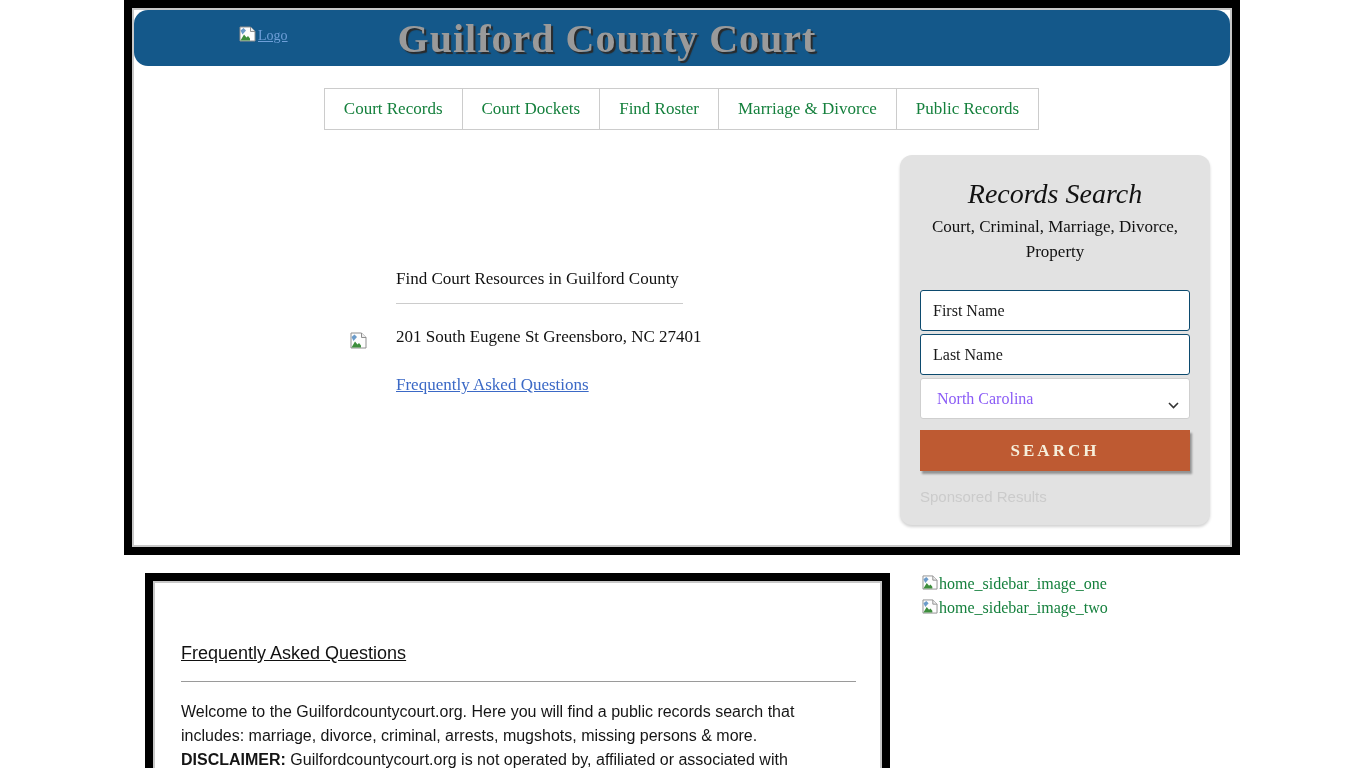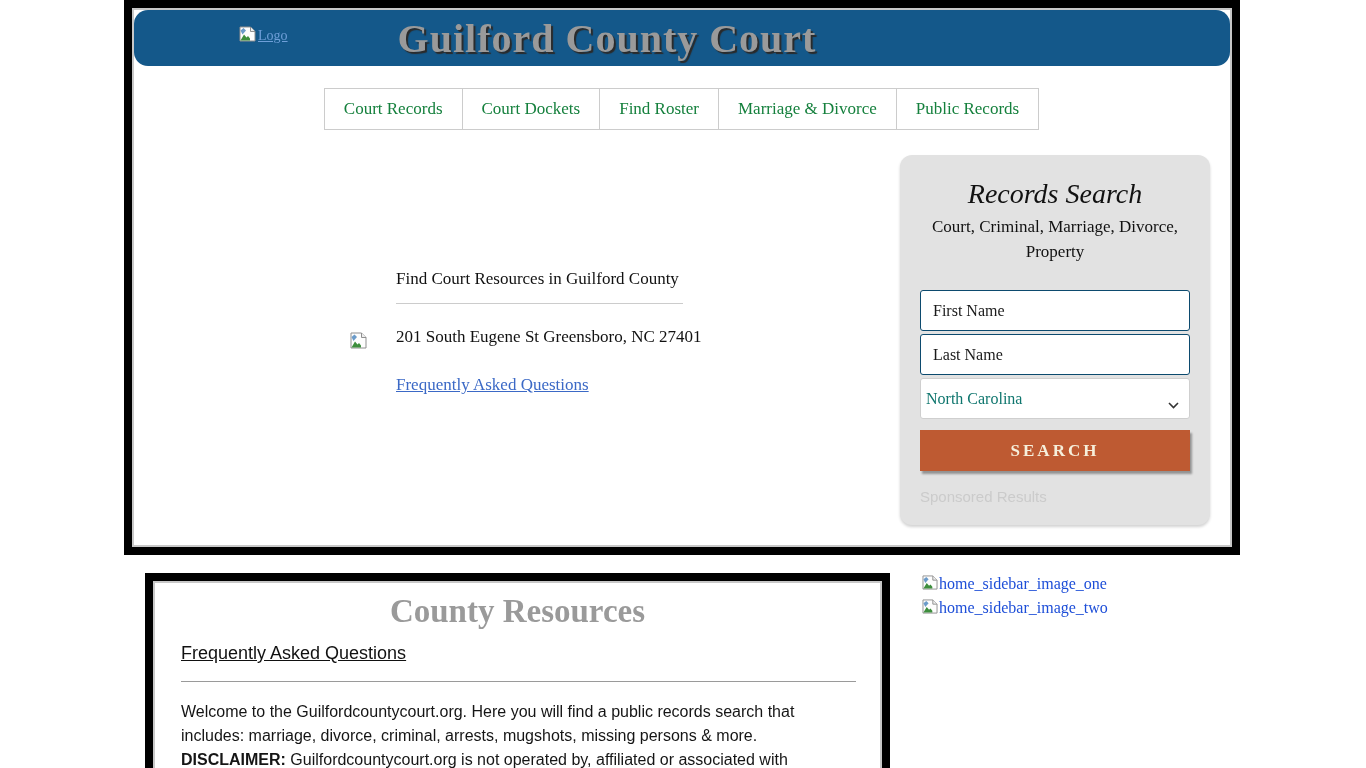--- a/index.html
+++ b/index.html
@@ -43,40 +43,40 @@
   .search-subtitle { text-align:center; font-size:17px; color:#111; margin-top:5px; line-height:1.45;
     padding:0 10px; }
   .field { width:270px; height:41px; background:#fff; border:1px solid #0c4a6e; border-radius:3px;
     font-family:"Liberation Serif", serif; font-size:16px; color:#111; padding:0 12px; display:block; }
   .field::placeholder { color:#1a1a1a; opacity:1; }
   .first-field { margin-top:26px; }
   .field + .select-wrap, .field + .field { margin-top:3px; }
   .select-wrap { position:relative; width:270px; height:41px; }
   .select-wrap select { width:100%; height:100%; appearance:none; -webkit-appearance:none;
     background:#fff; border:1px solid #cfcfcf; border-radius:3px;
-    font-family:"Liberation Serif", serif; font-size:16px; color:#0f766e; padding:0 5px; }
+    font-family:"Liberation Serif", serif; font-size:16px; color:#8b5cf6; padding:0 16px; }
   .select-chevron { position:absolute; right:11px; top:17px; pointer-events:none; }
   .search-button { margin-top:11px; width:270px; height:41px; border:0; cursor:pointer;
     background:var(--button-rust,#be5a32); color:#f6efdb; font-family:"Liberation Serif", serif;
     font-size:17px; font-weight:600; letter-spacing:3px; box-shadow:2px 3px 2px rgba(0,0,0,0.35); }
   .sponsored-label { margin-top:17px; font-family:"Liberation Sans", sans-serif; font-size:15px;
     color:#cbcbcb; }
 
   
   .resources-title { text-align:center; margin-top:10px; font-size:33px; font-weight:bold;
     color:var(--title-gray,#9a9a9a); }
   .faq-resources-link { position:absolute; left:26px; top:60px; font-family:"Liberation Sans", sans-serif;
     font-size:18px; color:#111; text-decoration:underline; cursor:pointer; }
   .resources-divider { position:absolute; left:26px; right:24px; top:98px; height:1px; background:#9a9a9a; }
   .resources-text { position:absolute; left:26px; right:24px; top:117px;
     font-family:"Liberation Sans", sans-serif; font-size:16px; line-height:24px; color:#151515; }
   .resources-text b { font-weight:bold; }
 
   
-  .sidebar-images { position:absolute; left:922px; top:575px; font-size:16px; color:#1d4ed8; }
+  .sidebar-images { position:absolute; left:922px; top:575px; font-size:16px; color:#15803d; }
   .sidebar-image-row { display:flex; align-items:flex-start; gap:1px; height:24px; }
 
   .broken-img { display:inline-block; flex:0 0 auto; }
 </style>
 </head>
 <body>
 
 <div class="frame" id="main-frame">
   <div class="frame-inner">
 
@@ -130,21 +130,20 @@
       </div>
       <button class="search-button">SEARCH</button>
       <div class="sponsored-label">Sponsored Results</div>
     </div>
 
   </div>
 </div>
 
 <div class="frame" id="resources-frame">
   <div class="frame-inner">
-    <h2 class="resources-title">County Resources</h2>
     <a class="faq-resources-link">Frequently Asked Questions</a>
     <div class="resources-divider"></div>
     <div class="resources-text">
       <span>Welcome to the Guilfordcountycourt.org. Here you will find a public records search that includes: marriage, divorce, criminal, arrests, mugshots, missing persons &amp; more.</span><br>
       <b>DISCLAIMER:</b><span> Guilfordcountycourt.org is not operated by, affiliated or associated with</span>
     </div>
   </div>
 </div>
 
 <div class="sidebar-images">

